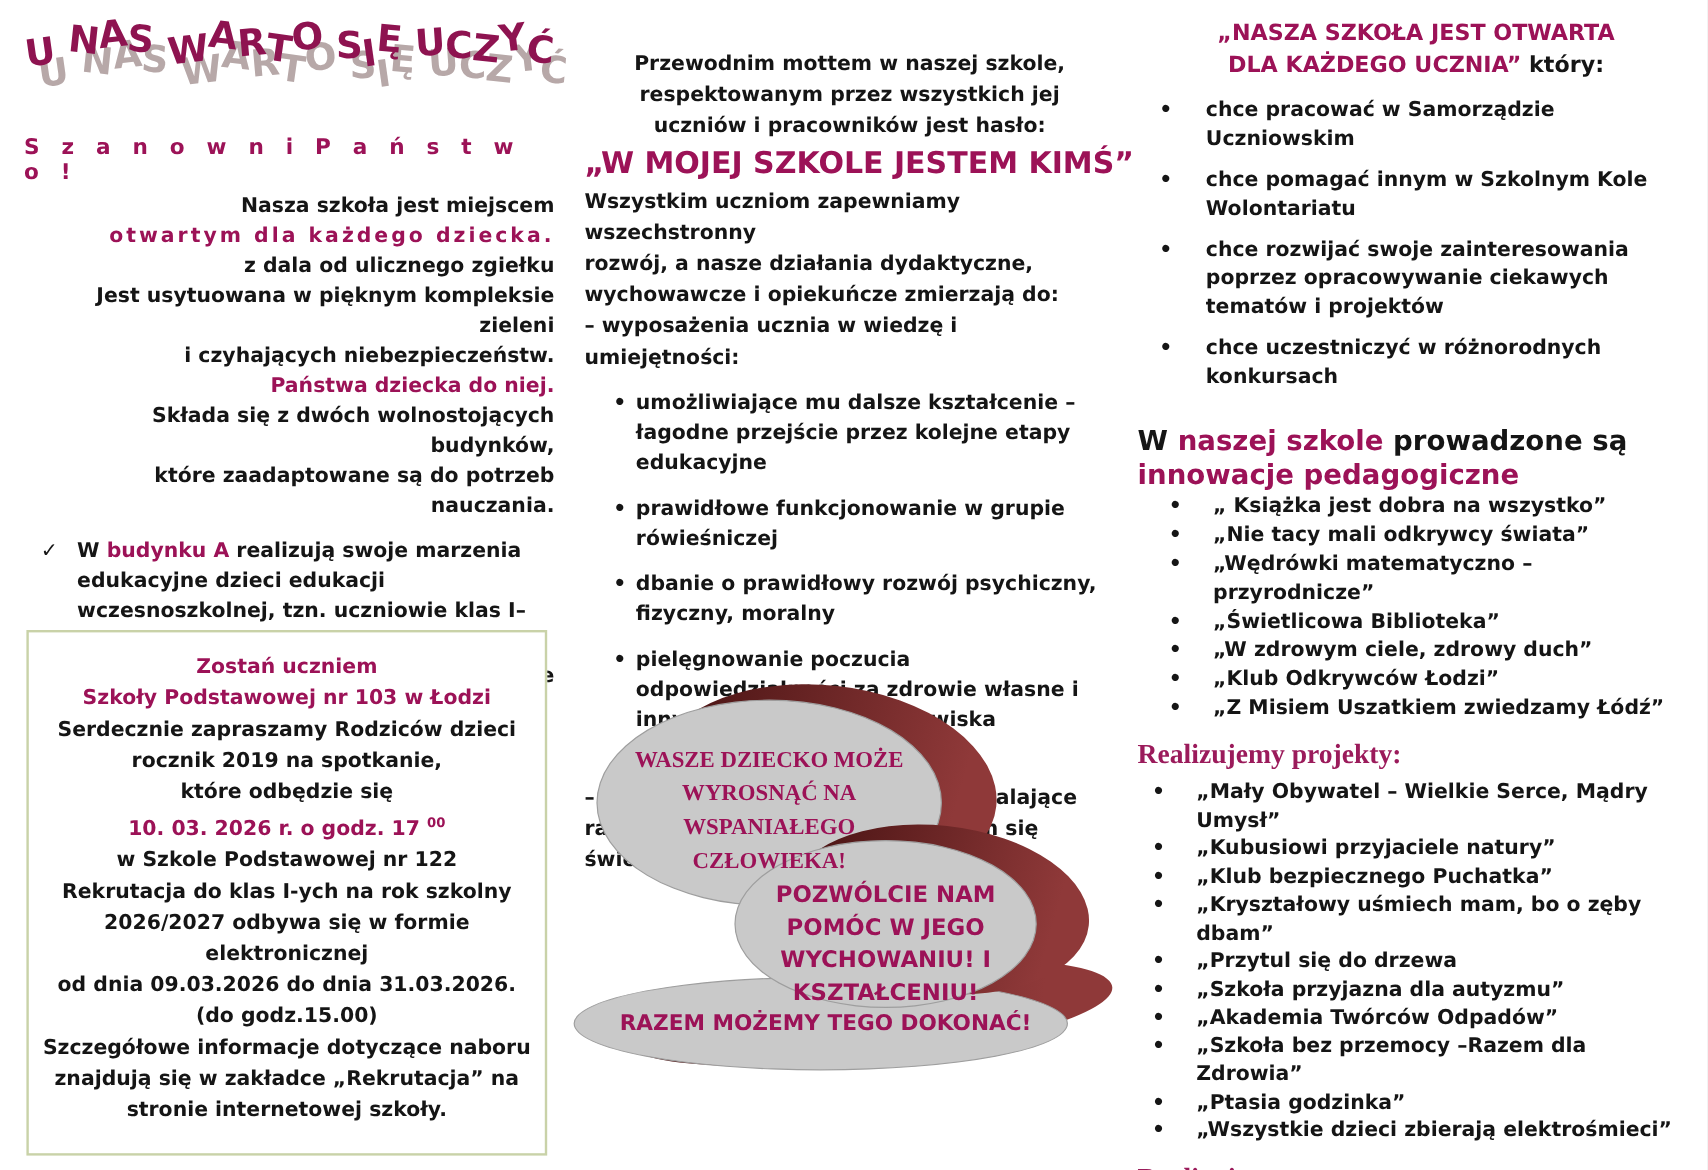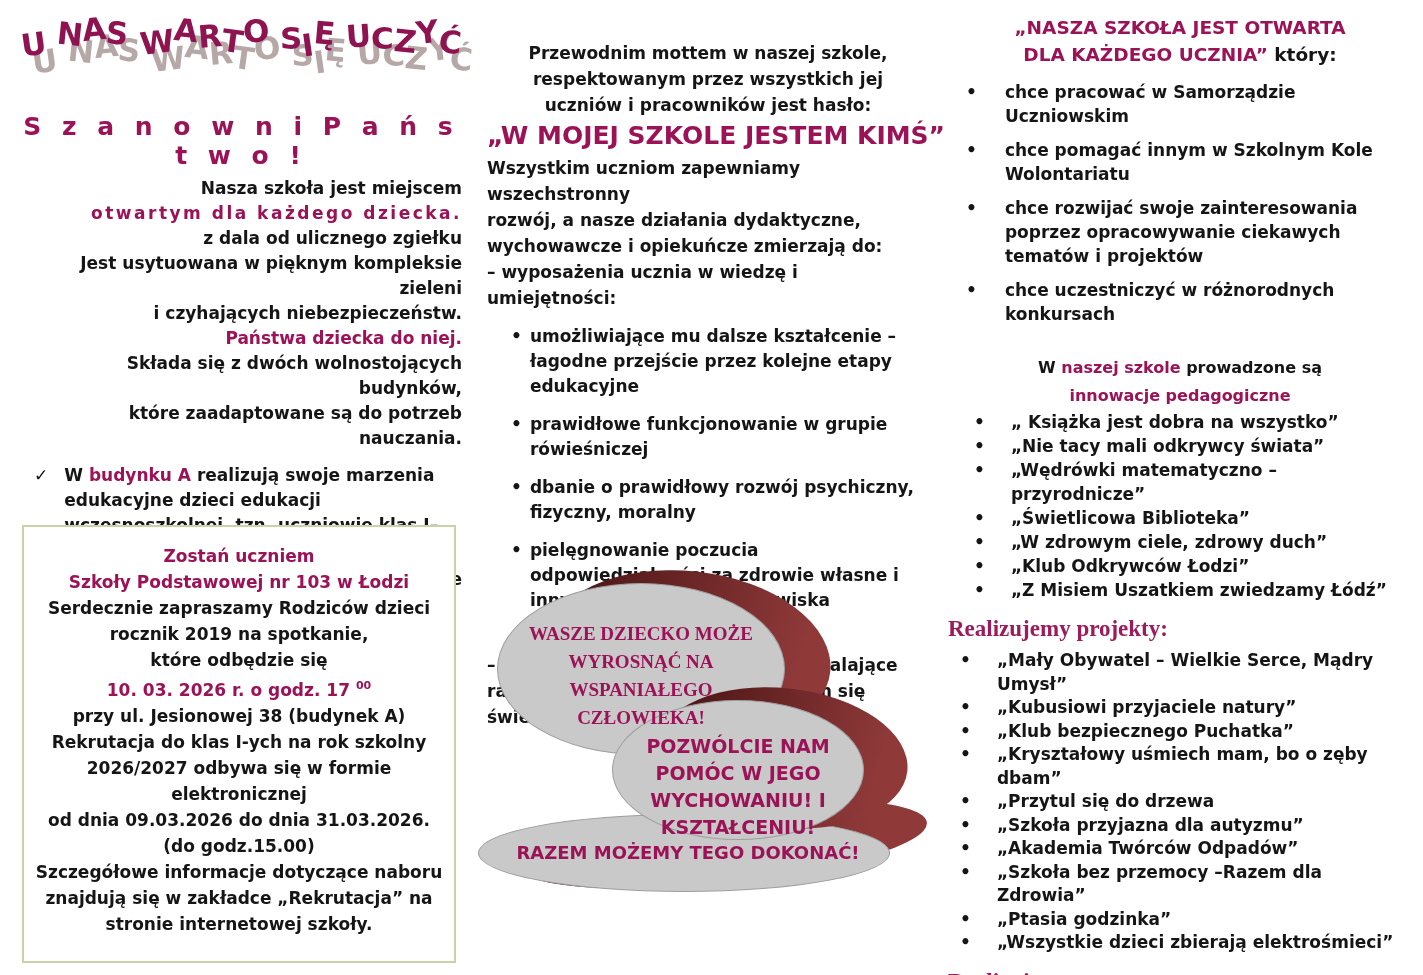--- a/index.html
+++ b/index.html
@@ -33,21 +33,21 @@
   
   .title-wrap{position:relative;height:80px;}
   .title-layer{
     position:absolute;left:0;right:0;text-align:center;white-space:nowrap;
     font-size:31px;font-weight:700;
   }
   .title-layer span{display:inline-block;}
   .title-shadow{top:17px;left:12px;color:var(--title-shadow);}
   .title-front{top:0;color:#8e1350;}
   .salutation{
-    margin-top:12px;text-align:center;font-size:25px;letter-spacing:6px;
+    margin-top:12px;font-size:18px;letter-spacing:6px;
     color:var(--accent);
   }
   .intro{margin-top:6px;text-align:right;font-size:17px;line-height:25px;}
   .checklist{margin-top:12px;font-size:17px;line-height:25px;}
   .checklist .item{display:flex;gap:16px;padding-left:14px;margin-top:4px;}
   .checklist .marker{flex:0 0 auto;}
   .green-box{
     position:absolute;top:505px;left:2px;width:434px;height:438px;
     border:2px solid var(--box-border);padding:16px 4px 0;
     text-align:center;font-size:17px;line-height:26px;background:#fff;
@@ -86,21 +86,21 @@
   }
   .btext-1{left:508px;top:620px;width:266px;font-size:19px;line-height:28px;font-family:Liberation Serif, serif;}
   .btext-2{left:613px;top:733px;width:250px;font-size:19px;line-height:27px;}
   .btext-3{left:492px;top:841px;width:392px;font-size:18px;line-height:24px;}
 
   
   .rhead{text-align:center;font-size:18.5px;line-height:27px;}
   .who{margin-top:12px;}
   .who .item{display:flex;gap:28px;padding-left:18px;margin-bottom:10px;font-size:17px;line-height:24px;}
   .who .marker{flex:0 0 auto;}
-  .innov-head{margin-top:28px;text-align:center;font-size:16px;line-height:28px;}
+  .innov-head{margin-top:28px;text-align:left;font-size:23px;line-height:28px;}
   .innov .item{display:flex;gap:26px;padding-left:26px;font-size:17px;line-height:24px;}
   .serif-head{
     font-family:"Liberation Serif","DejaVu Serif",serif;color:var(--accent-serif);
     font-size:23px;font-weight:700;margin:14px 0 7px;
   }
   .proj .item{display:flex;gap:26px;padding-left:12px;font-size:17px;line-height:23.5px;}
   .marker{flex:0 0 auto;}
   .txt{flex:1 1 auto;}
 </style>
 </head>
@@ -135,21 +135,21 @@
         </div>
       </div>
     <div class="green-box">
       <div>
           <div class="line"><span class="m">Zostań uczniem</span></div>
           <div class="line"><span class="m">Szkoły Podstawowej nr 103 w Łodzi</span></div>
           <div class="line"><span class="k">Serdecznie zapraszamy Rodziców dzieci</span></div>
           <div class="line"><span class="k">rocznik 2019 na spotkanie,</span></div>
           <div class="line"><span class="k">które odbędzie się</span></div>
           <div class="line"><span class="m">10. 03. 2026 r. o godz. 17 </span><sup class="m">00</sup></div>
-          <div class="line"><span class="k">przy ul. Jesionowej 38 (budynek A)</span></div>
+          <div class="line"><span class="k">w Szkole Podstawowej nr 122</span></div>
           <div class="line"><span class="k">Rekrutacja do klas I-ych na rok szkolny</span></div>
           <div class="line"><span class="k">2026/2027 odbywa się w formie</span></div>
           <div class="line"><span class="k">elektronicznej</span></div>
           <div class="line"><span class="k">od dnia 09.03.2026 do dnia 31.03.2026.</span></div>
           <div class="line"><span class="k">(do godz.15.00)</span></div>
           <div class="line"><span class="k">Szczegółowe informacje dotyczące naboru</span></div>
           <div class="line"><span class="k">znajdują się w zakładce „Rekrutacja” na</span></div>
           <div class="line"><span class="k">stronie internetowej szkoły.</span></div>
         </div>
     </div>

